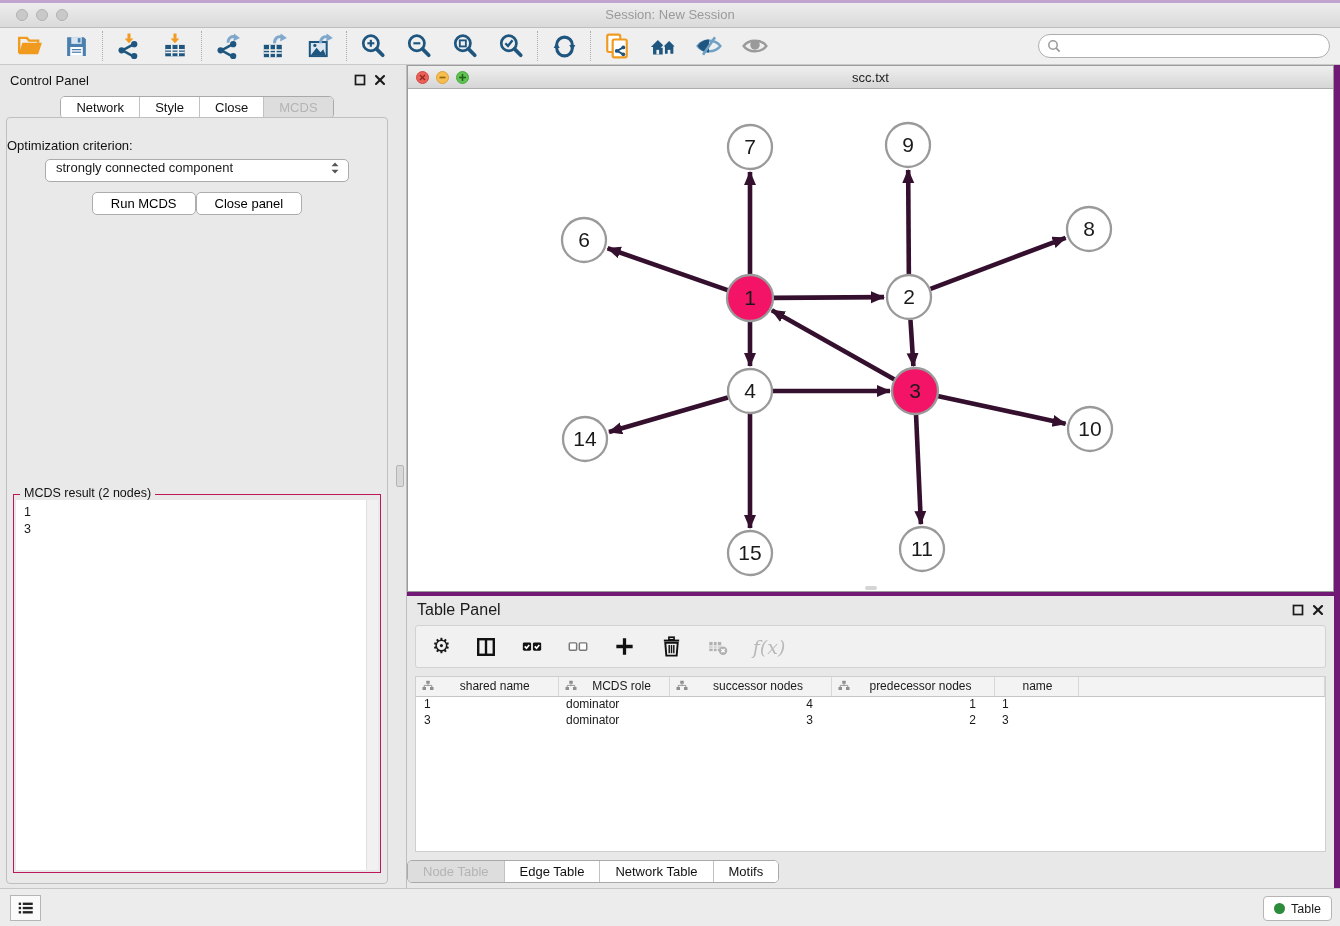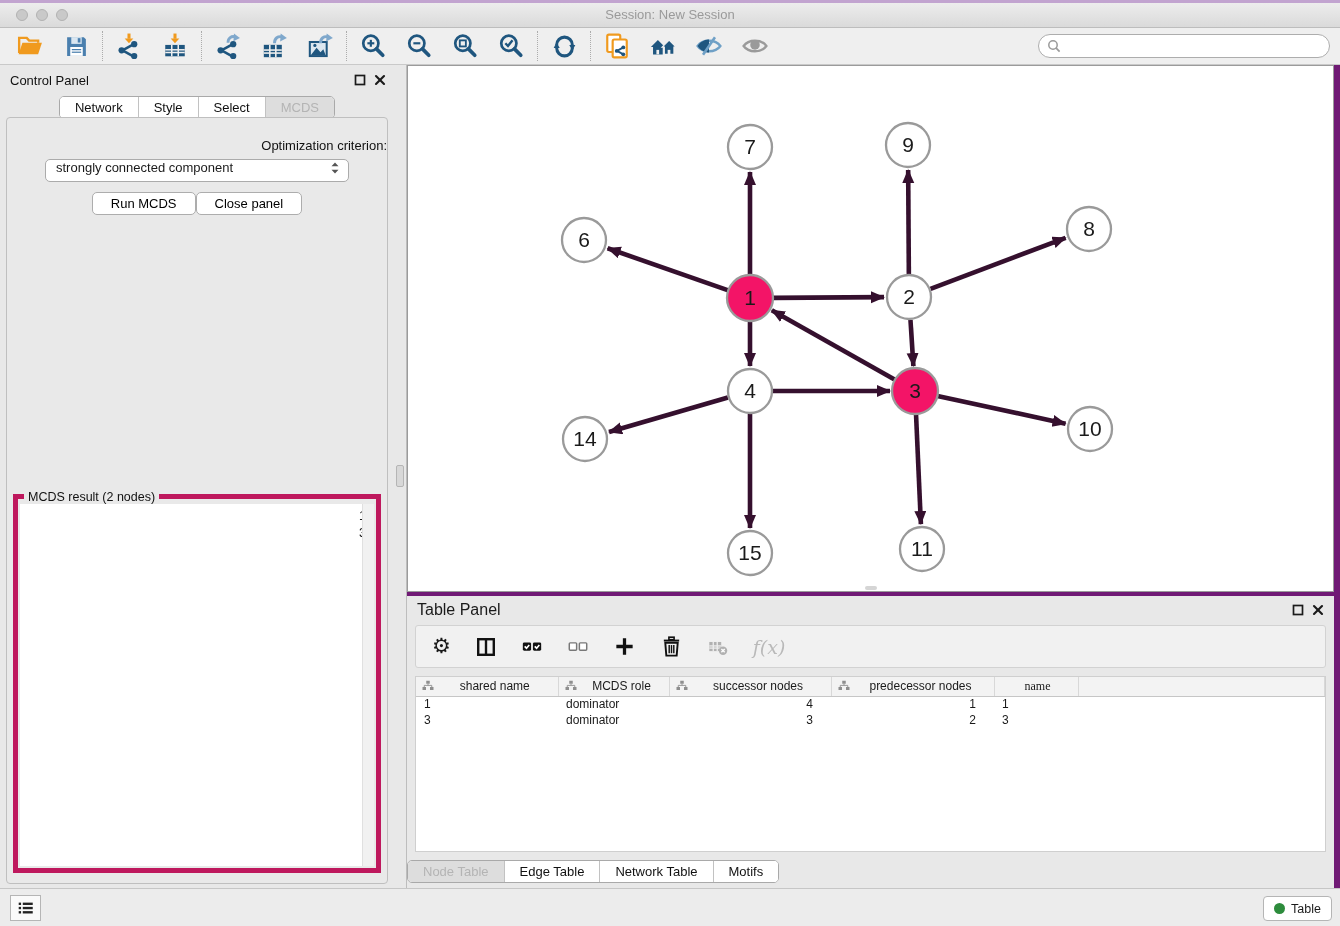--- a/index.html
+++ b/index.html
@@ -39,29 +39,29 @@
   .panel-icons { margin-left:auto; display:flex; gap:8px; align-items:center; }
   .cp-tabs { position:absolute; top:31px; left:0; right:0; display:flex; justify-content:center; }
   .seg-group { display:flex; border:1px solid #A9A9A9; border-radius:5px; overflow:hidden; background:#FFF; }
   .seg { font-size:13px; padding:3px 15px; background:#FFF; color:#111; border-left:1px solid #C2C2C2; white-space:nowrap; }
   .seg:first-child { border-left:none; }
   .seg.active { background:#DDDDDD; color:#B4B4B4; }
   .cp-content {
     position:absolute; top:52px; left:6px; right:6px; bottom:4px;
     border:1px solid #BFBFBF; border-radius:4px; background:#E9E9E9;
   }
-  .opt-label { position:absolute; top:20px; left:0; right:0; text-align:right; font-size:13px; color:#111; }
+  .opt-label { position:absolute; top:20px; left:0; right:0; text-align:left; font-size:13px; color:#111; }
   .dropdown {
     position:absolute; top:41px; left:38px; right:38px; height:23px; background:#FFF;
     border:1px solid #ABABAB; border-radius:5px; display:flex; align-items:flex-start; padding:0 6px 0 10px;
   }
   .dropdown .dval { flex:1; font-size:13px; }
   .btn-row { position:absolute; top:74px; left:0; right:0; display:flex; justify-content:center; gap:0; }
   .pbtn { font-size:13px; background:#FFF; border:1px solid #ADADAD; border-radius:5px; padding:3px 18px; font-family:"Liberation Sans",sans-serif; }
-  .result-box { position:absolute; left:6px; right:6px; top:376px; bottom:10px; border:5px solid #be185d;text-align:right; }
+  .result-box { position:absolute; left:6px; right:6px; top:376px; bottom:10px; border:1px solid #be185d; }
   .result-legend { position:absolute; top:-9px; left:6px; background:#E9E9E9; padding:0 4px; font-size:12.5px; color:#111; }
   .result-area { position:absolute; left:2px; right:2px; top:5px; bottom:2px; background:#FFF; }
   .result-scroll { position:absolute; right:0; top:0; bottom:0; width:12px; background:#F1F1F1; border-left:1px solid #E0E0E0; }
   .result-text { padding:4px 8px; font-size:12.5px; line-height:17px; white-space:pre; }
   
   .splitter { position:absolute; left:394px; top:65px; width:13px; height:823px; background:#E8E8E8; }
   .splitter-line { position:absolute; right:0; top:0; bottom:0; width:1px; background:#BDBDBD; }
   .splitter-grip { position:absolute; left:2px; top:400px; width:8px; height:22px; background:#D8D8D8; border:1px solid #B5B5B5; border-radius:2px; }
   
   .net-window { position:absolute; left:407px; top:65px; width:927px; height:527px; border:1px solid #9B9B9B; background:#FFF; }
@@ -84,21 +84,21 @@
   }
   .fx-label { font-style:italic; font-family:"DejaVu Serif",serif; font-size:19px; color:#B9B9B9; }
   .tp-table-wrap { position:absolute; top:80px; left:8px; right:8px; bottom:36px; background:#FFF; border:1px solid #CFCFCF; overflow:hidden; }
   table.datatable { border-collapse:collapse; table-layout:fixed; width:100%; }
   table.datatable th {
     height:19px; background:#F3F3F3; border-right:1px solid #D8D8D8; border-bottom:1px solid #C6C6C6;
     font-size:12px; font-weight:normal; color:#1A1A1A; position:relative; text-align:center; padding:0 4px 0 20px;
     white-space:nowrap; overflow:hidden;
   }
   table.datatable th .hier { position:absolute; left:6px; top:3px; }
-  table.datatable th.noicon { padding-left:7px;font-family:Liberation Serif, serif; }
+  table.datatable th.noicon { padding-left:7px; }
   table.datatable td { font-size:12px; height:16px; padding:0 8px; white-space:nowrap; overflow:hidden; }
   table.datatable td.r { text-align:right; padding-right:18px; }
   .tp-tabs { position:absolute; bottom:5px; left:0; right:0; display:flex; }
   
   .statusbar { position:absolute; left:0; right:0; bottom:0; height:38px; background:#ECECEC; border-top:1px solid #C6C6C6; }
   .list-btn { position:absolute; left:10px; top:6px; width:31px; height:26px; background:#FAFAFA; border:1px solid #B5B5B5; display:flex; align-items:center; justify-content:center; }
   .memory-btn {
     position:absolute; right:8px; top:7px; height:25px; background:#FFF; border:1px solid #B5B5B5; border-radius:4px;
     display:flex; align-items:center; gap:6px; padding:0 10px; font-size:12.5px;
   }
@@ -355,21 +355,21 @@
                 <line x1="10" y1="2" x2="2" y2="10"></line>
               </g>
             </svg>
           </span>
       </span>
     </div>
     <div class="cp-tabs">
         <span class="seg-group" id="cp-tabs-slot">
           <span class="seg">Network</span>
           <span class="seg">Style</span>
-          <span class="seg">Select</span>
+          <span class="seg">Close</span>
           <span class="seg active">MCDS</span>
         </span>
       </div>
     <div class="cp-content">
       <div class="opt-label">Optimization criterion:</div>
       <div class="dropdown">
         <span class="dval">strongly connected component</span>
         <span id="stepper-slot">
             <svg width="14" height="16" viewBox="0 0 14 16" xmlns="http://www.w3.org/2000/svg">
               <path d="M3.5 6.2 L7 2.5 L10.5 6.2 Z M3.5 9.8 L7 13.5 L10.5 9.8 Z" fill="#555"></path>
@@ -390,20 +390,46 @@
       </div>
     </div>
   </div>
 
   <div class="splitter">
     <span class="splitter-line"></span>
     <span class="splitter-grip"></span>
   </div>
 
   <div class="net-window">
+    <div class="net-titlebar">
+      <div class="lights">
+        <span class="light red" id="light-red-slot">
+            <svg width="9" height="9" viewBox="0 0 9 9" xmlns="http://www.w3.org/2000/svg">
+              <g stroke="#8E2B20" stroke-width="1.5">
+                <line x1="2" y1="2" x2="7" y2="7"></line>
+                <line x1="7" y1="2" x2="2" y2="7"></line>
+              </g>
+            </svg>
+          </span>
+        <span class="light yellow" id="light-yellow-slot">
+            <svg width="9" height="9" viewBox="0 0 9 9" xmlns="http://www.w3.org/2000/svg">
+              <line x1="1.5" y1="4.5" x2="7.5" y2="4.5" stroke="#97690F" stroke-width="1.7"></line>
+            </svg>
+          </span>
+        <span class="light green" id="light-green-slot">
+            <svg width="9" height="9" viewBox="0 0 9 9" xmlns="http://www.w3.org/2000/svg">
+              <g stroke="#23621B" stroke-width="1.6">
+                <line x1="4.5" y1="1" x2="4.5" y2="8"></line>
+                <line x1="1" y1="4.5" x2="8" y2="4.5"></line>
+              </g>
+            </svg>
+          </span>
+      </div>
+      <div class="net-title">scc.txt</div>
+    </div>
     <div class="net-canvas" id="graph-slot">
         <svg width="925" height="502" viewBox="0 0 925 502">
           <defs>
             <marker id="arrow" markerUnits="userSpaceOnUse" markerWidth="15" markerHeight="13" refX="13" refY="6" orient="auto">
               <path d="M0 0 L14 6 L0 12 Z" fill="#35102E"></path>
             </marker>
           </defs>
           <line x1="342" y1="185" x2="342" y2="82" stroke="#35102E" stroke-width="4.6" marker-end="url(#arrow)"></line>
           <line x1="320.28718253123094" y1="200.4135938964542" x2="199.60088855300984" y2="158.24609359081066" stroke="#35102E" stroke-width="4.6" marker-end="url(#arrow)"></line>
           <line x1="364.9995451264251" y1="207.85534877278977" x2="476.00049442779874" y2="207.1572295947937" stroke="#35102E" stroke-width="4.6" marker-end="url(#arrow)"></line>

